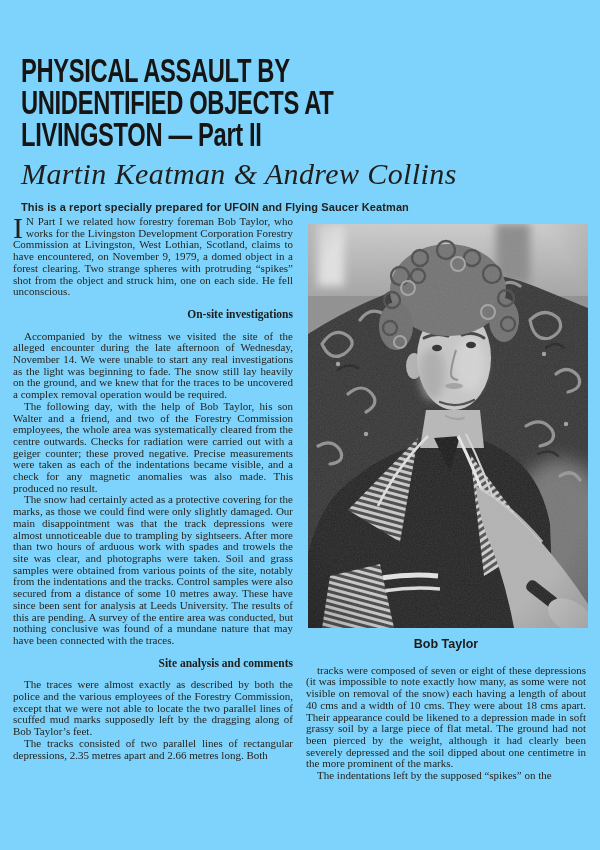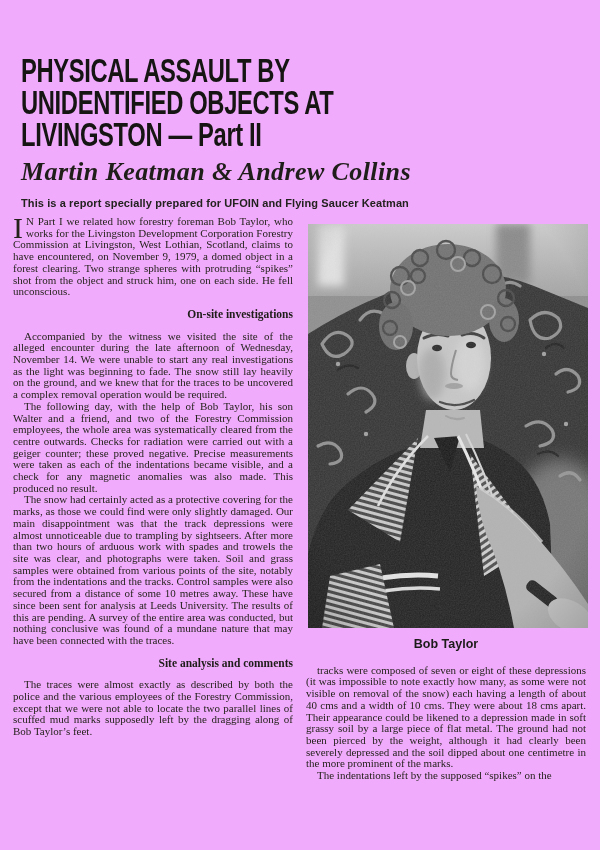--- a/index.html
+++ b/index.html
@@ -2,45 +2,44 @@
 <html><head>
 <meta charset="utf-8">
 <style>
   html,body{margin:0;padding:0;}
   body{
     width:600px;height:850px;
     background:#fbfaf6;
     overflow:hidden;
     font-family:"Liberation Serif", serif;
   }
-  .page{position:relative;width:600px;height:850px;background:#f0abfc;}
+  .page{position:relative;width:600px;height:850px;background:#7dd3fc;}
 
   
   .hdr{position:absolute;left:21px;top:55px;width:560px;}
   .title{
     margin:0;
     font-family:"Liberation Sans", sans-serif;
     font-weight:bold;
     font-size:33px;
     line-height:32px;
     letter-spacing:-0.5px;
     color:#161513;
     width:780px;
     transform:scaleX(0.72);
     transform-origin:0 0;
   }
   .title .tl{display:block;white-space:nowrap;}
   .byline{
     margin-top:6px;
     font-family:"Liberation Serif", serif;
     font-style:italic;
-    font-size:26px;
+    font-size:30px;
     letter-spacing:0.4px;
     color:#201e1a;
-    font-weight:bold;
   }
   .report-note{
     margin-top:10px;
     font-family:"Liberation Sans", sans-serif;
     font-weight:bold;
     font-size:11px;
     letter-spacing:0.1px;
     color:#23221f;
   }
 
@@ -103,20 +102,21 @@
   <main class="columns">
 
     <section class="col">
       <p class="intro"><span class="dropcap">I</span><span>N Part I we related how forestry foreman Bob Taylor, who works for the Livingston Development Corporation Forestry Commission at Livingston, West Lothian, Scotland, claims to have encountered, on November 9, 1979, a domed object in a forest clearing. Two strange spheres with protruding “spikes” shot from the object and struck him, one on each side. He fell unconscious.</span></p>
       <h3>On-site investigations</h3>
       <p>Accompanied by the witness we visited the site of the alleged encounter during the late afternoon of Wednesday, November 14. We were unable to start any real investigations as the light was beginning to fade. The snow still lay heavily on the ground, and we knew that for the traces to be uncovered a complex removal operation would be required.</p>
       <p>The following day, with the help of Bob Taylor, his son Walter and a friend, and two of the Forestry Commission employees, the whole area was systematically cleared from the centre outwards. Checks for radiation were carried out with a geiger counter; these proved negative. Precise measurements were taken as each of the indentations became visible, and a check for any magnetic anomalies was also made. This produced no result.</p>
       <p>The snow had certainly acted as a protective covering for the marks, as those we could find were only slightly damaged. Our main disappointment was that the track depressions were almost unnoticeable due to trampling by sightseers. After more than two hours of arduous work with spades and trowels the site was clear, and photographs were taken. Soil and grass samples were obtained from various points of the site, notably from the indentations and the tracks. Control samples were also secured from a distance of some 10 metres away. These have since been sent for analysis at Leeds University. The results of this are pending. A survey of the entire area was conducted, but nothing conclusive was found of a mundane nature that may have been connected with the traces.</p>
       <h3>Site analysis and comments</h3>
       <p>The traces were almost exactly as described by both the police and the various employees of the Forestry Commission, except that we were not able to locate the two parallel lines of scuffed mud marks supposedly left by the dragging along of Bob Taylor’s feet.</p>
+      <p>The tracks consisted of two parallel lines of rectangular depressions, 2.35 metres apart and 2.66 metres long. Both</p>
     </section>
 
     <section class="col">
       <figure>
         <svg viewBox="0 0 280 404" xmlns="http://www.w3.org/2000/svg">
           <defs>
             <linearGradient id="wallgrad" x1="0" y1="0" x2="0" y2="1">
               <stop offset="0" stop-color="#cccccc"></stop>
                 <stop offset="1" stop-color="#a3a3a3"></stop>
             </linearGradient>

